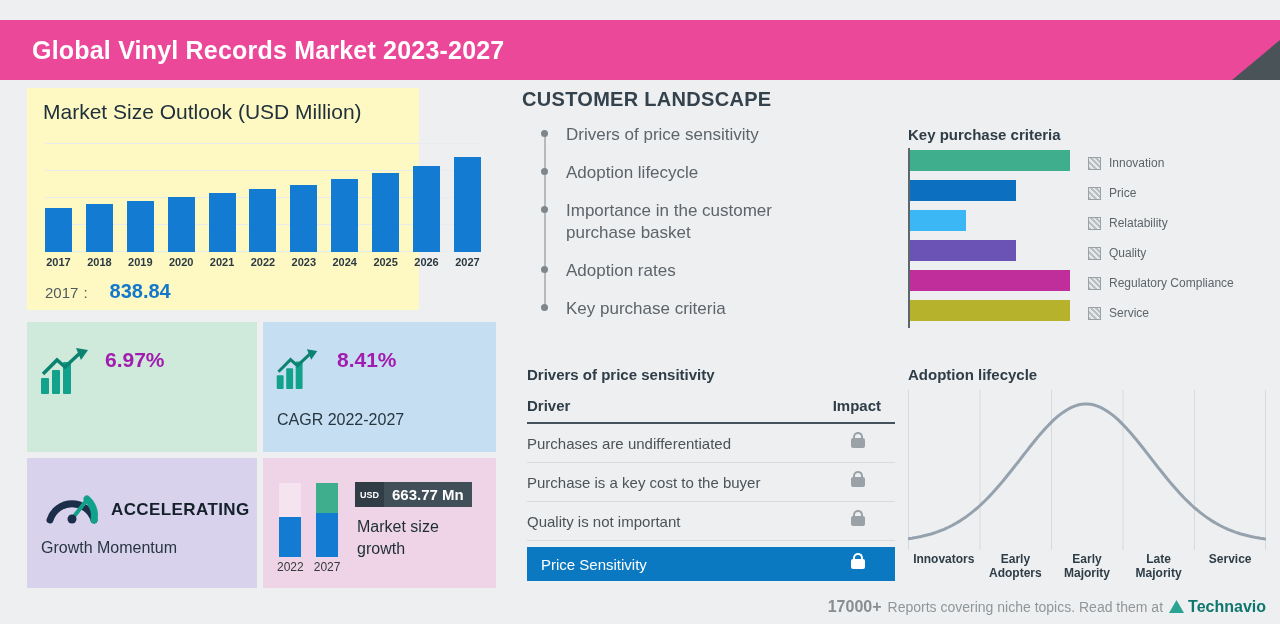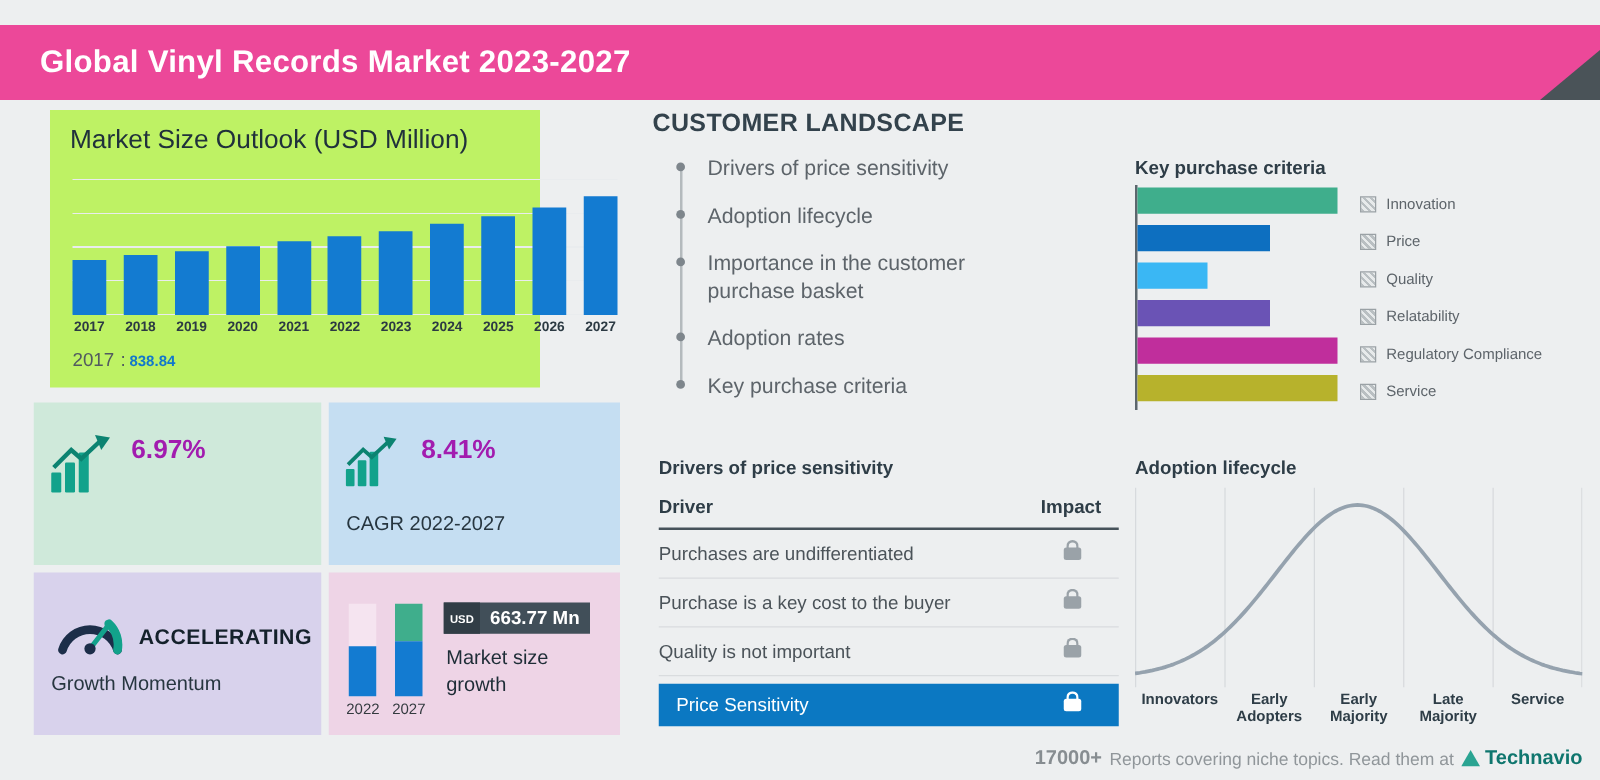--- a/index.html
+++ b/index.html
@@ -7,32 +7,32 @@
   .canvas{position:relative;width:1280px;height:624px;background:#edeff0;overflow:hidden;}
 
   
   .topbar{position:absolute;top:20px;left:0;width:100%;height:60px;background:#ec4899;}
   .topbar h1{margin:0;position:absolute;left:32px;top:50%;transform:translateY(-50%);
     color:#ffffff;font-size:25px;font-weight:bold;letter-spacing:.2px;}
   .fold{position:absolute;right:0;top:20px;width:48px;height:40px;background:#4a5358;
     clip-path:polygon(100% 0,100% 100%,0 100%);}
 
   
-  .market-card{position:absolute;left:40px;top:88px;width:392px;height:222px;background:#bef264;}
+  .market-card{position:absolute;left:27px;top:88px;width:392px;height:222px;background:#fef9c3;}
   .market-card h2{margin:0;position:absolute;left:16px;top:12px;font-size:21px;font-weight:500;color:#20313b;}
   .mgrid{position:absolute;left:18px;top:54px;width:436px;height:110px;
     background:repeating-linear-gradient(to top,#e9ecee 0 1px,transparent 1px 27px);}
   #market-bars{position:absolute;left:18px;top:54px;width:436px;height:110px;
     display:flex;justify-content:space-between;align-items:flex-end;}
   .mbar{width:27px;flex:none;}
   #market-labels{position:absolute;left:18px;top:168px;width:436px;display:flex;justify-content:space-between;}
   .mlab{width:30px;margin:0 -1.5px;flex:none;text-align:center;font-size:11px;font-weight:bold;
     color:#2c3a43;white-space:nowrap;}
   .base-row{position:absolute;left:18px;top:192px;font-size:15px;color:#525a60;}
-  .base-row .val{color:#1278cc;font-weight:bold;font-size:12px;margin-left:3px;}
+  .base-row .val{color:#1278cc;font-weight:bold;font-size:20px;margin-left:22px;}
   .base-row .sep{margin-left:5px;}
 
   
   .stat-card{position:absolute;}
   .card-yoy{left:27px;top:322px;width:230px;height:130px;background:#cfe9da;}
   .card-cagr{left:263px;top:322px;width:233px;height:130px;background:#c5def2;}
   .card-momentum{left:27px;top:458px;width:230px;height:130px;background:#d8d2ec;}
   .card-growth{left:263px;top:458px;width:233px;height:130px;background:#eed4e6;}
   .stat-icon{position:absolute;left:12px;top:26px;}
   .stat-value{position:absolute;left:78px;top:26px;font-size:21px;font-weight:bold;color:#a21caf;}
@@ -230,25 +230,25 @@
     <div class="legend-item">
       <div class="swatch"></div>
       <span>Innovation</span>
     </div>
     <div class="legend-item">
       <div class="swatch"></div>
       <span>Price</span>
     </div>
     <div class="legend-item">
       <div class="swatch"></div>
+      <span>Relatability</span>
+    </div>
+    <div class="legend-item">
+      <div class="swatch"></div>
       <span>Quality</span>
-    </div>
-    <div class="legend-item">
-      <div class="swatch"></div>
-      <span>Relatability</span>
     </div>
     <div class="legend-item">
       <div class="swatch"></div>
       <span>Regulatory Compliance</span>
     </div>
     <div class="legend-item">
       <div class="swatch"></div>
       <span>Service</span>
     </div>
   </div>

